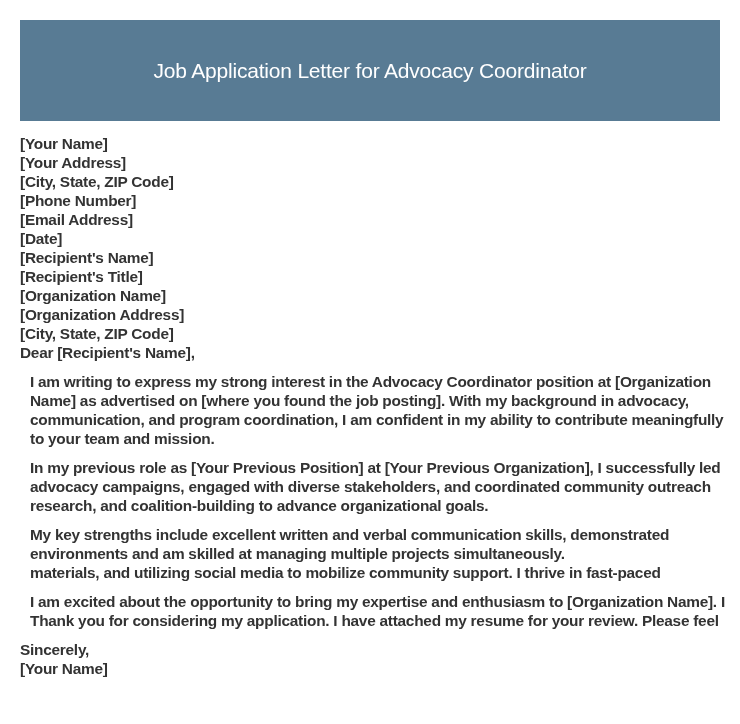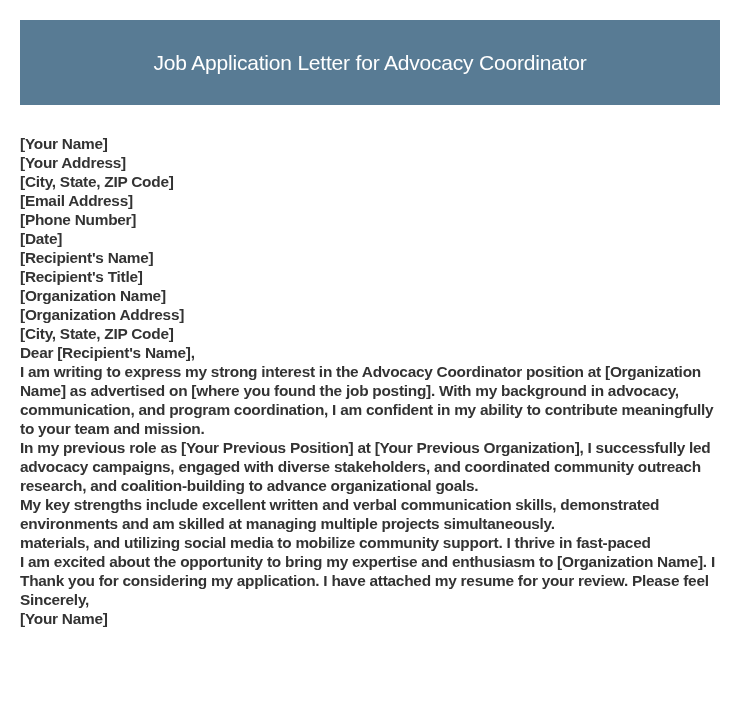--- a/index.html
+++ b/index.html
@@ -12,21 +12,21 @@
       height: 724px;
       overflow: hidden;
       font-family: "Liberation Sans", "DejaVu Sans", sans-serif;
       color: #333333;
     }
     .header {
       position: absolute;
       left: 20px;
       top: 20px;
       width: 700px;
-      height: 85px;
+      height: 101px;
       background: #587b94;
       display: flex;
       align-items: center;
       justify-content: center;
     }
     .header h1 {
       margin: 0;
       font-weight: normal;
       font-size: 21px;
       color: #ffffff;
@@ -40,37 +40,37 @@
       font-size: 15.4px;
       line-height: 19px;
       letter-spacing: -0.25px;
       font-weight: bold;
     }
     .letter .line {
       margin: 0;
       white-space: nowrap;
     }
     .letter p {
-      margin: 0;
+      margin: 10px;
     }
   </style>
 </head>
 <body>
 
 <div class="header">
   <h1>Job Application Letter for Advocacy Coordinator</h1>
 </div>
 
 <div class="letter">
   <div>
     <div class="line">[Your Name]</div>
     <div class="line">[Your Address]</div>
     <div class="line">[City, State, ZIP Code]</div>
+    <div class="line">[Phone Number]</div>
     <div class="line">[Email Address]</div>
-    <div class="line">[Phone Number]</div>
   </div>
   <div class="line">[Date]</div>
   <div>
     <div class="line">[Recipient's Name]</div>
     <div class="line">[Recipient's Title]</div>
     <div class="line">[Organization Name]</div>
     <div class="line">[Organization Address]</div>
     <div class="line">[City, State, ZIP Code]</div>
   </div>
   <div class="line">Dear [Recipient's Name],</div>

